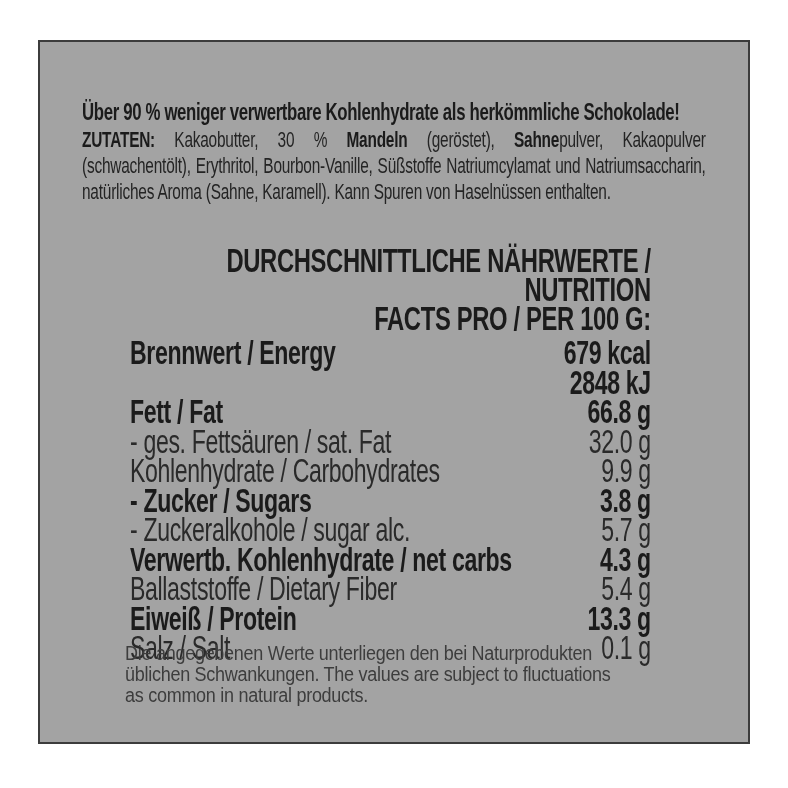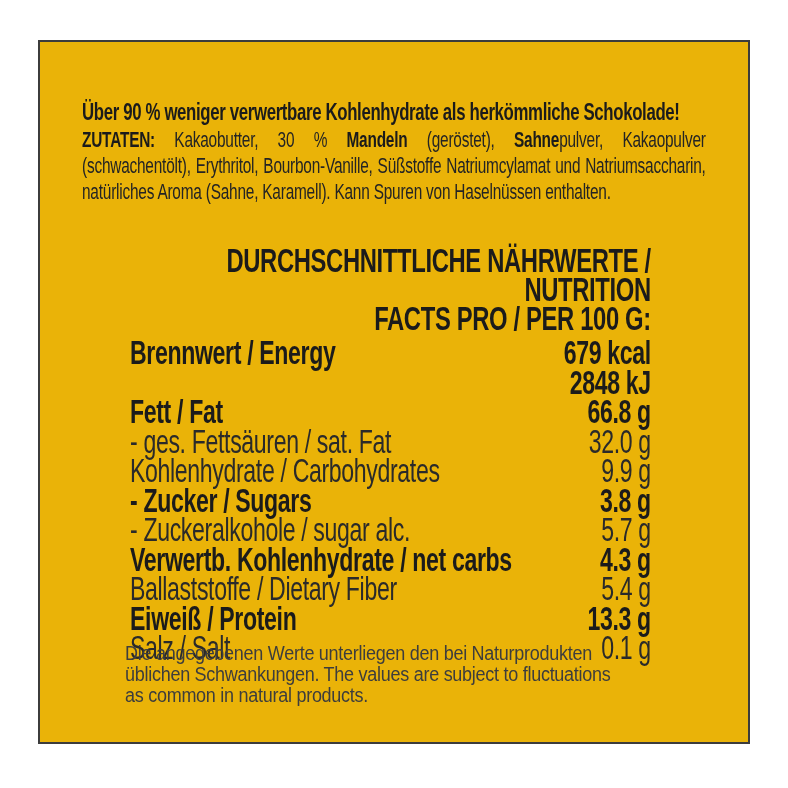--- a/index.html
+++ b/index.html
@@ -10,21 +10,21 @@
     color: #1f1f1f;
     overflow: hidden;
   }
   .page { position: relative; width: 788px; height: 788px; background: #ffffff; }
 
   .frame {
     position: absolute;
     left: 38px; top: 40px;
     width: 712px; height: 704px;
     border: 2px solid #3c3c3c;
-    background: #eab308;
+    background: #a3a3a3;
   }
 
   
   .condense   { transform: scaleX(0.70); transform-origin: 0 0; }
   .condense2  { transform: scaleX(0.90); transform-origin: 0 0; }
 
   .intro {
     position: absolute;
     left: 42px; top: 55px;
     width: 891px; 

